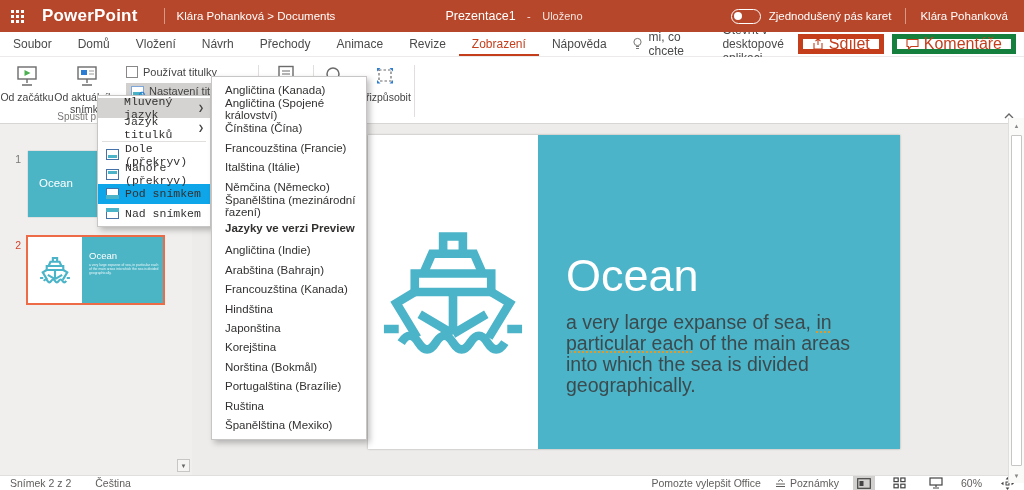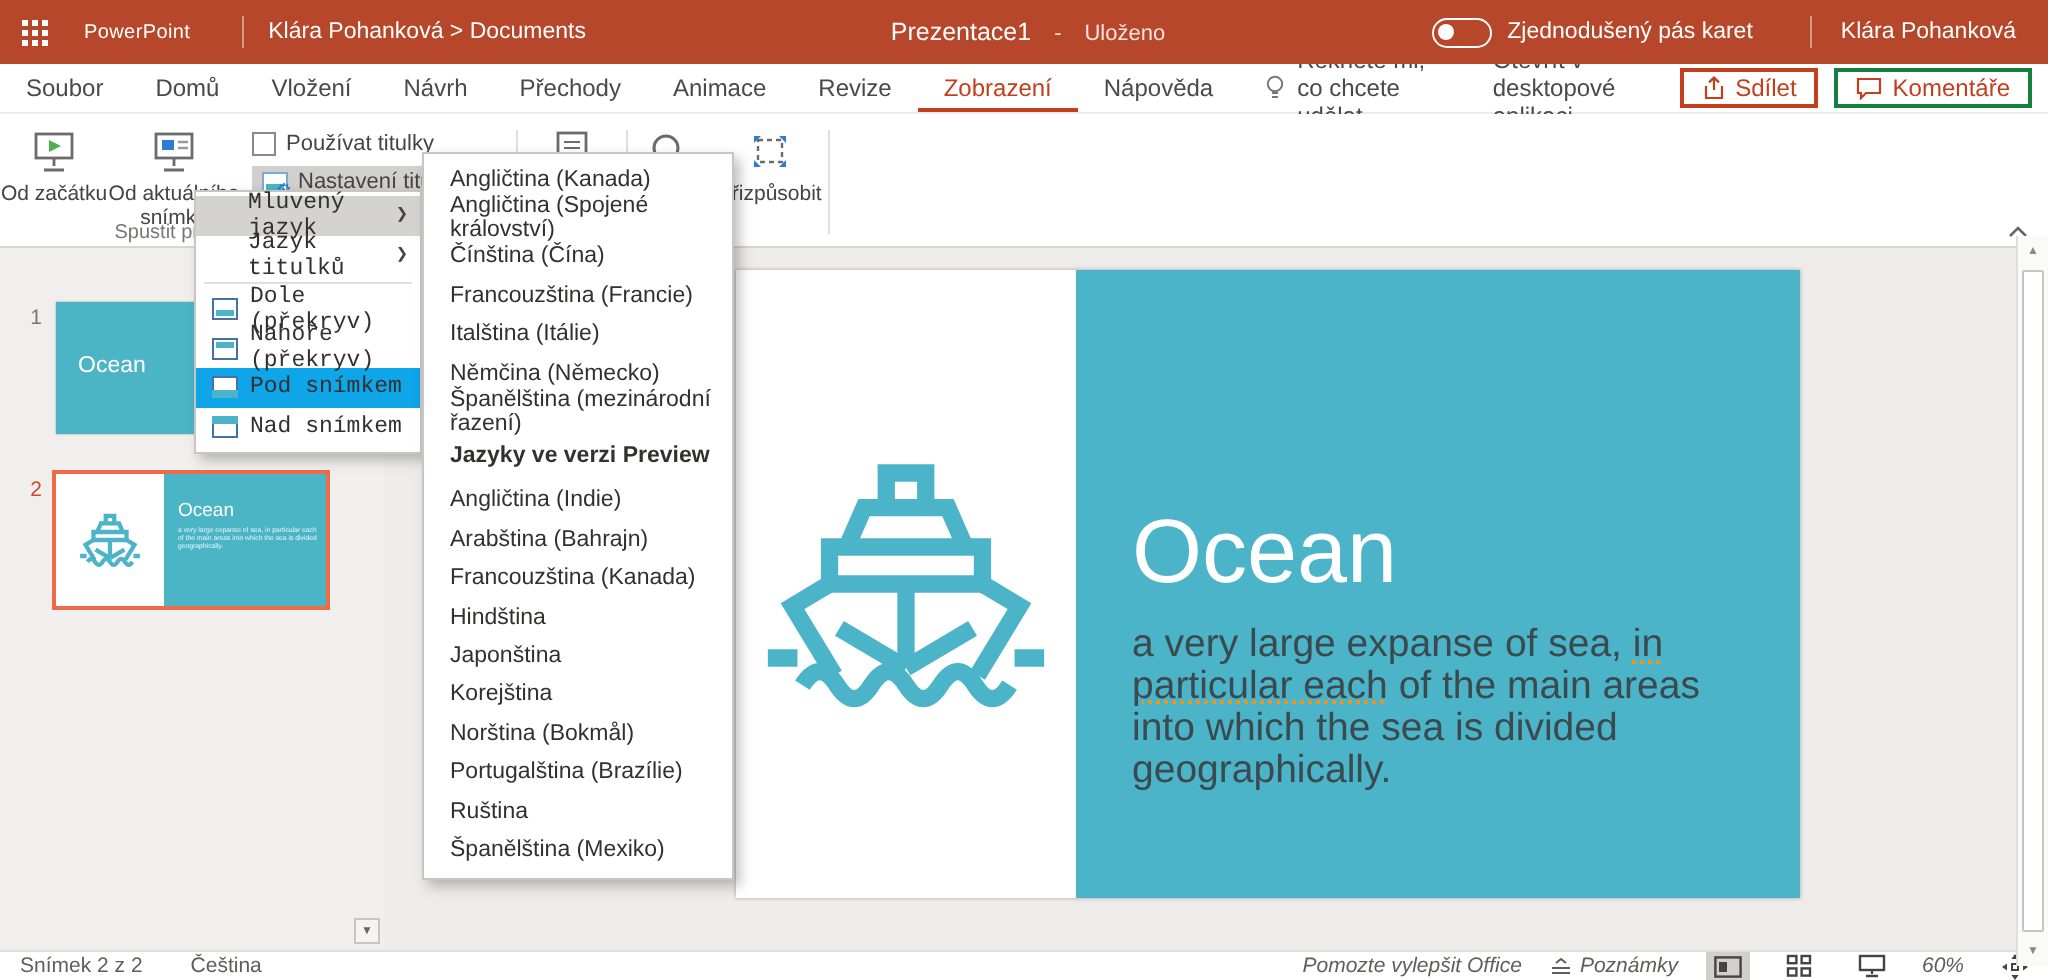--- a/index.html
+++ b/index.html
@@ -2,39 +2,39 @@
 <html><head>
 <meta charset="utf-8">
 <style>
   * { margin:0; padding:0; box-sizing:border-box; }
   html,body { width:1024px; height:490px; overflow:hidden; font-family:"Liberation Sans", sans-serif; background:#fff; }
 
   
   .titlebar { height:32px; background:#B7472A; color:#fff; display:flex; align-items:center; position:relative; }
   .waffle { width:13px; height:13px; display:grid; grid-template-columns:repeat(3,3px); grid-template-rows:repeat(3,3px); gap:2px; margin:0 18px 0 11px; cursor:pointer; }
   .waffle span { background:#fff; width:3px; height:3px; }
-  .app-name { font-size:10px; font-weight:normal; letter-spacing:.2px; margin-right:14px; }
+  .app-name { font-size:17px; font-weight:bold; letter-spacing:.2px; margin-right:14px; }
   .tb-divider { width:1px; height:16px; background:rgba(255,255,255,.45); margin:0 12px; }
   .breadcrumb { font-size:11.5px; }
   .doc-center { position:absolute; left:4px; right:0; text-align:center; font-size:12.5px; pointer-events:none; }
   .doc-center .saved { font-size:11px; opacity:.85; margin-left:8px; }
   .tb-right { margin-left:auto; display:flex; align-items:center; }
   .toggle { width:30px; height:15px; border:1.5px solid #fff; border-radius:9px; position:relative; margin-right:8px; cursor:pointer; }
   .toggle .knob { position:absolute; left:2px; top:2px; width:8px; height:8px; border-radius:50%; background:#fff; }
-  .toggle-label { font-size:11.5px; margin-right:17px; }
+  .toggle-label { font-size:11.5px; margin-right:2px; }
   .user-name { font-size:11.5px; margin:0 16px 0 2px; }
 
   
   .tabrow { height:25px; background:#fff; display:flex; align-items:stretch; border-bottom:1px solid #eceaea; font-size:12px; color:#4a4a4a; }
   .tab { padding:0 13px; display:flex; align-items:center; cursor:pointer; }
   .tab.selected { color:#C43E1C; box-shadow:inset 0 -2px 0 #C43E1C; }
   .tellme { display:flex; align-items:center; gap:6px; padding:0 12px; color:#4a4a4a; cursor:pointer; }
   .open-desktop { padding:0 14px; display:flex; align-items:center; cursor:pointer; }
   .tr-right { margin-left:auto; display:flex; align-items:center; gap:8px; padding-right:8px; }
-  .pill-btn { height:20px; display:flex; align-items:center; gap:5px; font-size:12px; color:#C43E1C; background:#fff; border:2px solid #15803d; padding:0 9px; cursor:pointer; }
+  .pill-btn { height:20px; display:flex; align-items:center; gap:5px; font-size:16px; color:#C43E1C; background:#fff; border:5px solid #15803d; padding:0 9px; cursor:pointer; }
   .pill-btn.share { border-color:#C43E1C; }
 
   
   .ribbon { height:67px; background:#fff; border-bottom:1px solid #d8d6d4; display:flex; position:relative; }
   .rb-group { display:flex; align-items:flex-start; padding-top:3px; }
   .rbtn { width:54px; display:flex; flex-direction:column; align-items:center; text-align:center; font-size:10.5px; color:#444; line-height:1.15; padding-top:3px; cursor:pointer; }
   .rbtn.wide { width:66px; }
   .rbtn .ric { height:26px; display:flex; align-items:center; justify-content:center; margin-bottom:2px; }
   .v-div { width:1px; background:#e1dfdd; height:52px; margin-top:5px; }
   .cap-col { display:flex; flex-direction:column; margin-left:6px; padding-top:6px; }
@@ -72,21 +72,21 @@
   .squiggle { text-decoration:underline dotted 2px #DC9A2E; text-underline-offset:2px; }
 
   .vscroll { position:absolute; right:0; top:-6px; bottom:-8px; width:16px; background:#FAFAF9; border-left:1px solid #e1dfdd; display:flex; flex-direction:column; }
   .vs-btn { height:15px; display:flex; align-items:center; justify-content:center; font-size:6px; color:#888; cursor:pointer; }
   .vs-track { flex:1; margin:0 2px; position:relative; }
   .vs-thumb { position:absolute; left:0; right:0; top:2px; bottom:2px; background:#fff; border:1px solid #c8c6c4; border-radius:1px; }
 
   
   .statusbar { height:15px; background:#fff; border-top:1px solid #e1dfdd; display:flex; align-items:center; font-size:10.5px; color:#605e5c; }
   .sb-left { display:flex; gap:24px; margin-left:10px; }
-  .sb-right { margin-left:auto; display:flex; align-items:center; gap:14px; margin-right:6px;font-style:italic; }
+  .sb-right { margin-left:auto; display:flex; align-items:center; gap:14px; margin-right:6px; }
   .sb-item { cursor:pointer; display:flex; align-items:center; gap:4px; }
   .view-ic { width:22px; height:15px; display:flex; align-items:center; justify-content:center; cursor:pointer; }
   .view-ic.active { background:#D2D0CE; }
 
   
   .menu { position:absolute; background:#fff; border:1px solid #C8C6C4; box-shadow:3px 3px 6px rgba(0,0,0,.25); z-index:50; font-size:11.5px; color:#323130; }
   #menu1 { left:97px; top:95px; width:114px; padding:2px 0 3px; }
   .m1-item { height:20px; display:flex; align-items:center; padding:0 6px 0 8px; cursor:pointer;font-family:Liberation Mono, monospace; }
   .m1-item .lbl { flex:1; padding-left:18px; }
   .m1-item .chev { color:#444; font-size:10px; }

